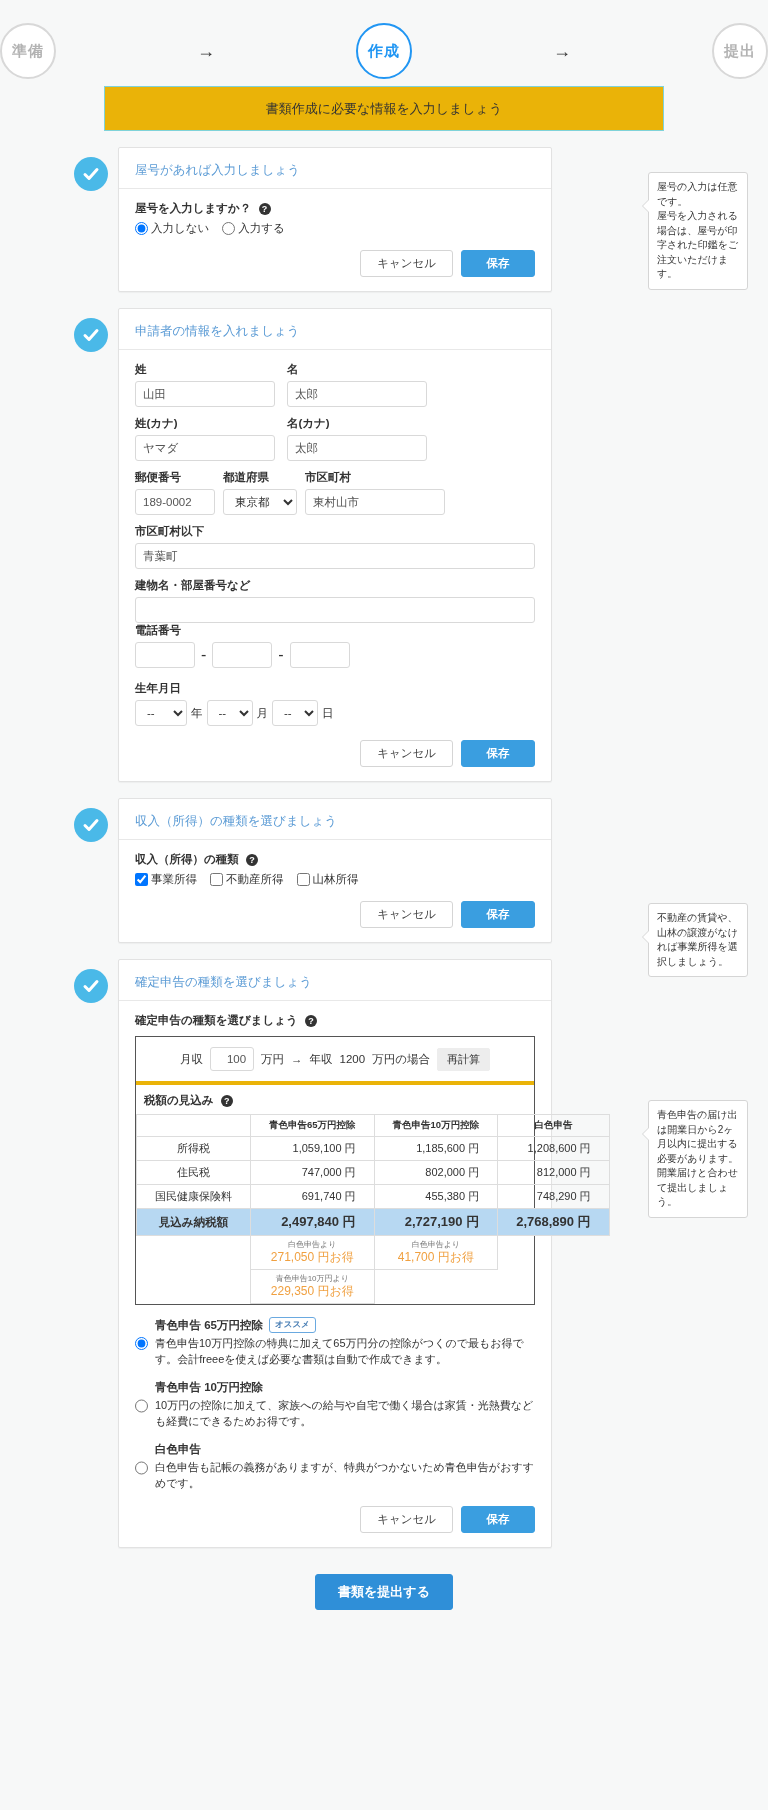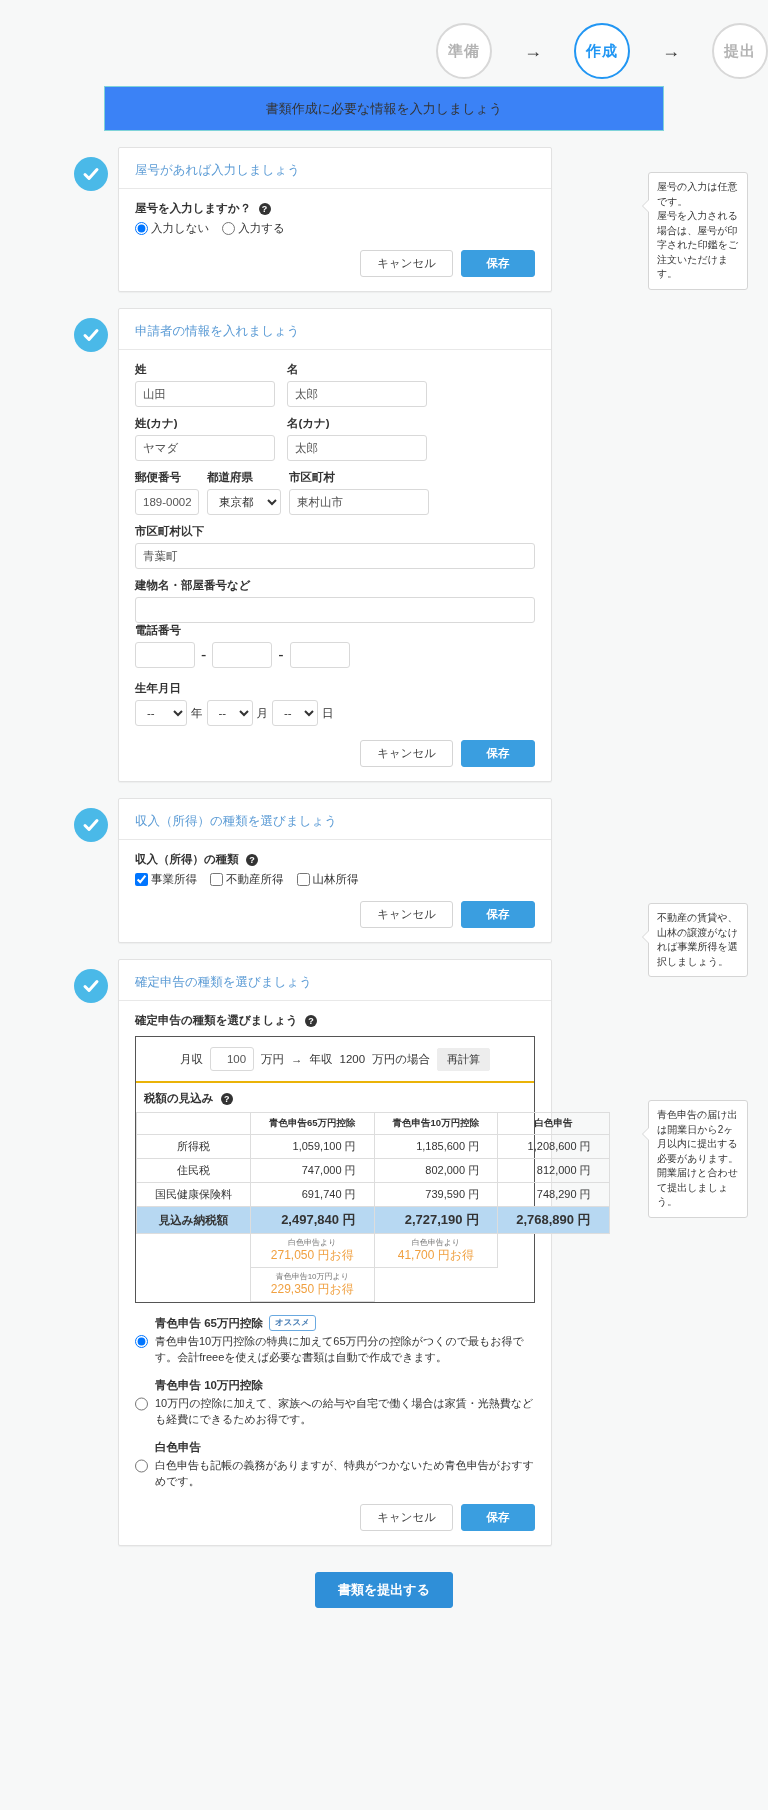--- a/index.html
+++ b/index.html
@@ -6,38 +6,38 @@
   html, body {
     margin: 0; padding: 0;
     background: #f7f8f8;
     font-family: "Liberation Sans", "DejaVu Sans", sans-serif;
     color: #333;
   }
   body { width: 768px; height: 1810px; position: relative; overflow: hidden; }
 
   
   .stepper {
-    display: flex; align-items: center; justify-content: flex-end;
-    gap: 32px; padding-top: 16px; height: 86px;
+    display: flex; align-items: center; justify-content: space-between;
+    gap: 16px; padding-top: 16px; height: 86px;
   }
   .step-circle {
     width: 56px; height: 56px; border-radius: 50%;
     border: 2px solid #d8d8d8; background: #fff;
     display: flex; align-items: center; justify-content: center;
     font-size: 15px; font-weight: bold; color: #b3b3b3;
     letter-spacing: 1px;
   }
   .step-circle.active { border-color: #2196f3; color: #2196f3; }
   .step-arrow { font-size: 18px; color: #333; }
 
   
   .banner-wrap { display: flex; justify-content: center; }
   .banner {
     width: 560px; height: 45px;
-    border: 1px solid #7fd3d9; background: #3b82f6;
+    border: 1px solid #7fd3d9; background: #eab308;
     display: flex; align-items: center; justify-content: center;
     font-size: 13px; color: #333;
   }
 
   
   .section {
     position: relative;
     display: flex; align-items: flex-start;
     margin: 16px 0 0 0;
     padding-left: 74px;
@@ -129,21 +129,21 @@
     border-top: 7px solid transparent;
     border-bottom: 7px solid transparent;
     border-right: 7px solid #fff;
   }
 
   
   .calc-box { border: 1px solid #555; margin: 8px 0 0 0; }
   .calc-head {
     display: flex; align-items: center; justify-content: center;
     gap: 7px; font-size: 11.5px; padding: 10px 0;
-    border-bottom: 2px solid #eab308;
+    border-bottom: 4px solid #eab308;
   }
   .calc-head .txt { width: 44px; text-align: right; height: 24px;}
   .btn-recalc {
     background: #ededed; border: 1px solid #ededed; color: #333;
     font-size: 11px; padding: 0 9px; height: 23px; border-radius: 2px;
     cursor: pointer; font-family: inherit;
   }
   .calc-sub { font-size: 11.5px; font-weight: bold; padding: 8px 0 6px 8px; }
   table.tax { border-collapse: collapse; width: 100%; font-size: 11px; }
   table.tax th, table.tax td {
@@ -264,21 +264,21 @@
         </div>
         <div class="col">
           <span class="field-label">名(カナ)</span>
           <input type="text" style="width: 140px;" value="太郎">
         </div>
       </div>
 
       <div class="row" style="margin-top:9px; gap:8px">
         <div class="col">
           <span class="field-label">郵便番号</span>
-          <input type="text" style="width: 64px;" value="189-0002">
+          <input type="text" style="width: 80px;" value="189-0002">
         </div>
         <div class="col">
           <span class="field-label">都道府県</span>
           <select style="width:74px">
             <option>東京都</option>
           </select>
         </div>
         <div class="col">
           <span class="field-label">市区町村</span>
           <input type="text" style="width: 140px;" value="東村山市">
@@ -418,21 +418,21 @@
             </tr>
             <tr>
               <td class="rowname">住民税</td>
               <td>747,000 円</td>
               <td>802,000 円</td>
               <td>812,000 円</td>
             </tr>
             <tr>
               <td class="rowname">国民健康保険料</td>
               <td>691,740 円</td>
-              <td>739,590 円</td>
+              <td>455,380 円</td>
               <td>748,290 円</td>
             </tr>
             <tr class="total">
               <td class="rowname">見込み納税額</td>
               <td>2,497,840 円</td>
               <td>2,727,190 円</td>
               <td>2,768,890 円</td>
             </tr>
             <tr>
               <td class="blank"></td>

